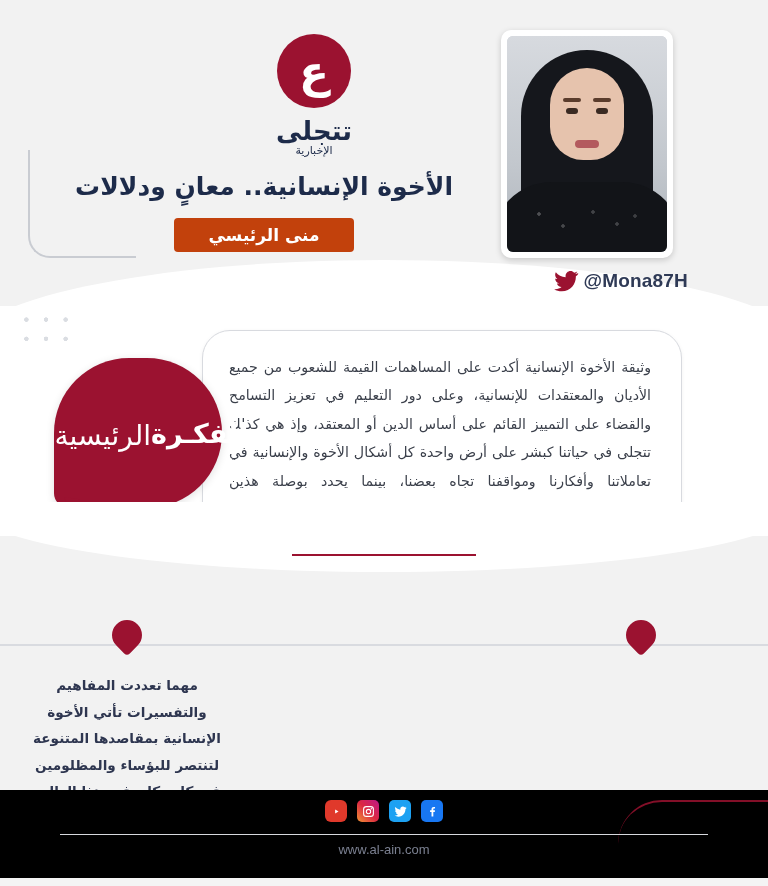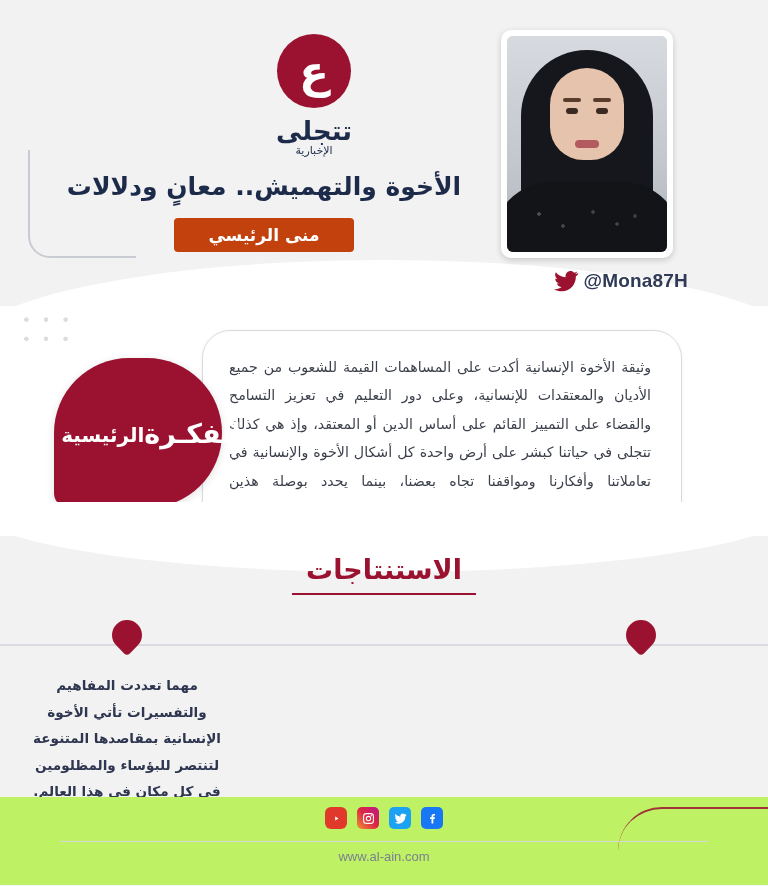--- a/index.html
+++ b/index.html
@@ -225,21 +225,21 @@
     background: #9b1230;
     border-radius: 80px 80px 80px 16px;
     display: flex;
     flex-direction: row;
     align-items: center;
     justify-content: center;
     color: #ffffff;
     box-shadow: 0 2px 8px rgba(0,0,0,.12);
   }
   .idea-badge .l1 { font-size: 27px; font-weight: bold; letter-spacing: .5px; }
-  .idea-badge .l2 { font-size: 20px; font-weight: bold; margin-top: 4px; margin-left: 26px; }
+  .idea-badge .l2 { font-size: 28px; font-weight: normal; margin-top: 4px; margin-left: 26px; }
   .idea-badge::after {
     content: "";
     position: absolute;
     left: 8px;
     bottom: -18px;
     border-left: 16px solid transparent;
     border-right: 0 solid transparent;
     border-top: 28px solid #9b1230;
     transform: rotate(8deg);
   }
@@ -320,23 +320,23 @@
     color: #2e3650;
     font-size: 13.6px;
     line-height: 1.95;
     font-weight: bold;
     text-align: center;
     direction: rtl;
   }
   
   .footer {
     position: absolute;
-    left: 0; right: 0; bottom: 1px;
+    left: 0; right: 0; bottom: 8px;
     height: 88px;
-    background: #bef264;
+    background: #000000;
   }
   .footer-swoosh {
     position: absolute;
     right: 0; bottom: 34px;
     width: 150px; height: 44px;
     border-top: 2px solid #9b1230;
     border-top-left-radius: 80px;
     opacity: .85;
   }
   .socials {
@@ -411,40 +411,39 @@
 
     <div class="logo-wrap">
       <div class="logo-circle">
         <div class="logo-glyph">ع</div>
       </div>
       <div class="logo-name">تتجلى</div>
       <div class="logo-sub">الإخبارية</div>
     </div>
 
     <div class="title-block">
-      <div class="article-title">الأخوة والتهميش.. معانٍ ودلالات</div>
+      <div class="article-title">الأخوة الإنسانية.. معانٍ ودلالات</div>
       <div class="author-pill">منى الرئيسي</div>
     </div>
   </div>
 
   <div class="idea-section">
     <div class="deco-dots"></div>
 
     <div class="idea-bubble">
       <div class="idea-text">وثيقة الأخوة الإنسانية أكدت على المساهمات القيمة للشعوب من جميع الأديان والمعتقدات للإنسانية، وعلى دور التعليم في تعزيز التسامح والقضاء على التمييز القائم على أساس الدين أو المعتقد، وإذ هي كذلك تتجلى في حياتنا كبشر على أرض واحدة كل أشكال الأخوة والإنسانية في تعاملاتنا وأفكارنا ومواقفنا تجاه بعضنا، بينما يحدد بوصلة هذين المصطلحين ما يقبع في النفس من "خير وشر".</div>
     </div>
 
     <div class="idea-badge">
       <div class="l1">الفكـرة</div>
       <div class="l2">الرئيسية</div>
     </div>
   </div>
 
   <div class="conclusions">
-    <div class="concl-title">الاستنتاجات</div>
     <div class="concl-underline"></div>
     <div class="timeline"></div>
 
     <div class="cards">
       <div class="card">
         <div class="pin"></div>
       </div>
       <div class="card">
         <div class="pin"></div>
         <div class="card-text">مهما تعددت المفاهيم والتفسيرات تأتي الأخوة الإنسانية بمقاصدها المتنوعة لتنتصر للبؤساء والمظلومين في كل مكان في هذا العالم.</div>

